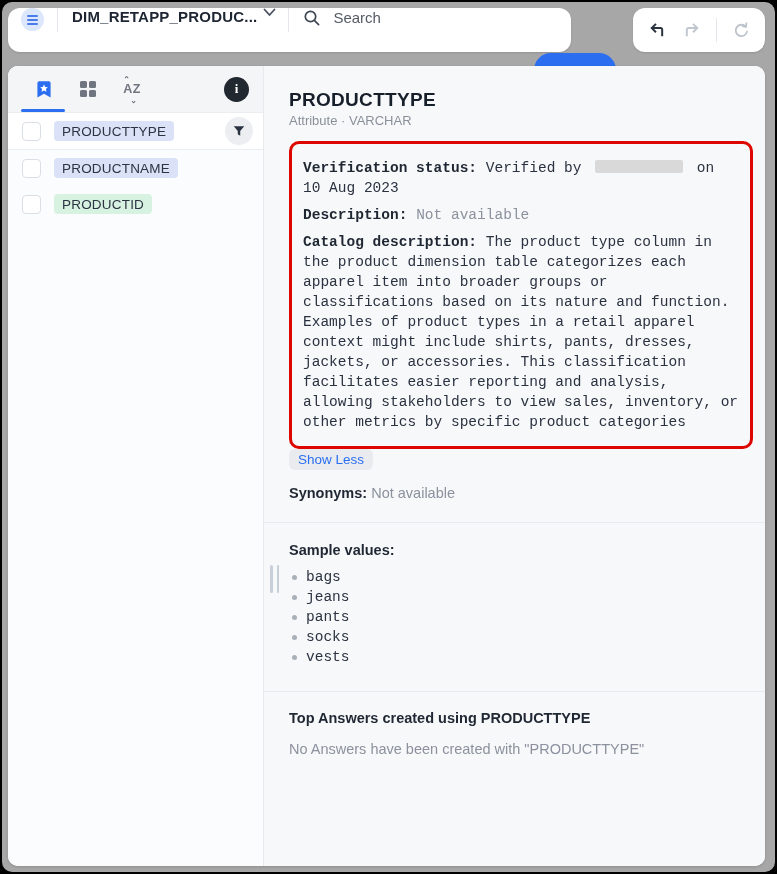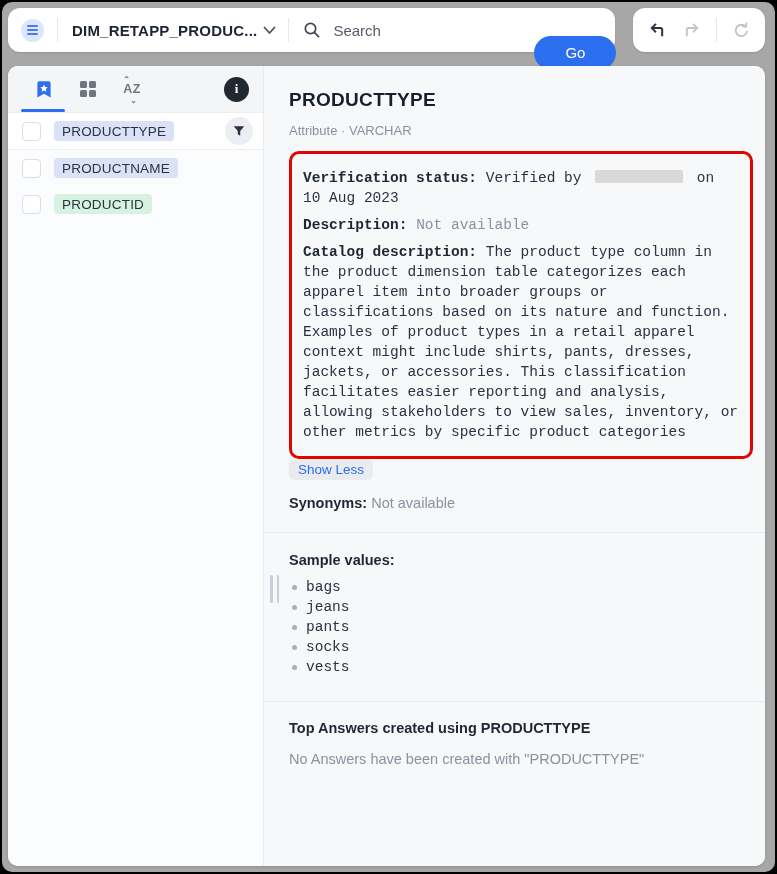--- a/index.html
+++ b/index.html
@@ -5,22 +5,22 @@
   html,body{margin:0;padding:0;}
   body{
     width:777px;height:874px;position:relative;
     font-family:"Liberation Sans", sans-serif;
     background:#000;overflow:hidden;
   }
   .frame-gray{position:absolute;left:2px;top:2px;right:2px;bottom:2px;background:#a7a7a7;border-radius:10px;}
 
   
   .topbar-card{
-    position:absolute;left:8px;top:8px;width:607px;height:44px;background:#fff;
-    border-radius:12px;display:flex;align-items:center;box-shadow:0 1px 2px rgba(0,0,0,.12);
+    position:absolute;left:8px;top:8px;width:563px;height:44px;background:#fff;
+    border-radius:12px;display:flex;align-items:flex-start;box-shadow:0 1px 2px rgba(0,0,0,.12);
   }
   .menu-btn{width:23px;height:23px;border-radius:50%;background:#dce7fb;margin-left:13px;
     display:flex;flex-direction:column;justify-content:center;align-items:center;gap:2px;cursor:pointer;flex:none;}
   .menu-btn i{display:block;width:11px;height:2px;border-radius:2px;background:#4a7bea;}
   .vdiv{width:1px;height:24px;background:#e4e7ec;margin:0 0;flex:none;}
   .source-name{font-weight:700;font-size:15px;color:#1d2533;margin:0 6px 0 14px;letter-spacing:.2px;white-space:nowrap;}
   .chev{flex:none;margin-right:12px;display:flex;align-items:center;}
   .search-wrap{display:flex;align-items:center;flex:1;margin-left:14px;}
   .search-input{border:none;outline:none;font-size:15px;color:#2a3240;margin-left:10px;flex:1;background:transparent;
     font-family:"Liberation Sans",sans-serif;}
@@ -53,21 +53,21 @@
   .col-row.selected{background:#fff;border-top:1px solid #ecedf0;border-bottom:1px solid #ecedf0;}
   .checkbox{width:17px;height:17px;background:#fff;border:1.5px solid #dadee5;border-radius:4px;margin-right:13px;flex:none;cursor:pointer;}
   .chip{font-size:13.5px;color:#2c3442;padding:2.5px 8px;border-radius:4px;letter-spacing:.2px;}
   .filter-btn{margin-left:auto;width:28px;height:28px;border-radius:50%;background:#eceef2;border:none;display:flex;
     align-items:center;justify-content:center;cursor:pointer;}
 
   
   .main{flex:1;background:#f7f8fa;font-size:14.5px;color:#2a3240;display:flex;flex-direction:column;overflow:hidden;}
   .sec1{padding:23px 12px 0 25px;}
   .col-title{font-size:19px;font-weight:700;color:#171f2b;letter-spacing:.3px;}
-  .col-subtitle{font-size:13px;color:#8a909b;margin-top:12px;}
+  .col-subtitle{font-size:13px;color:#8a909b;margin-top:2px;}
   .redbox{margin-top:13px;border:3px solid #dd0700;border-radius:10px;padding:7px 11px 7px 11px;font-family:Liberation Mono, monospace;}
   .redbox p{margin:7px 0;line-height:20px;}
   .lbl{font-weight:700;color:#1f2733;}
   .muted{color:#8b919d;}
   .redacted{display:inline-block;width:88px;height:13px;background:#d9d9d9;border-radius:2px;vertical-align:-1px;margin:0 5px;}
   .show-less{display:inline-block;background:#e9ebef;color:#2b6ff0;font-size:13.5px;border:none;
     border-radius:6px;padding:3px 9px;cursor:pointer;font-family:"Liberation Sans",sans-serif;}
   .synonyms{margin:13px 0 19px 0;line-height:20px;}
   .hdiv{border:none;border-top:1px solid #e8eaed;margin:0;}
   .sec2{padding:19px 4px 24px 25px;position:relative;}

